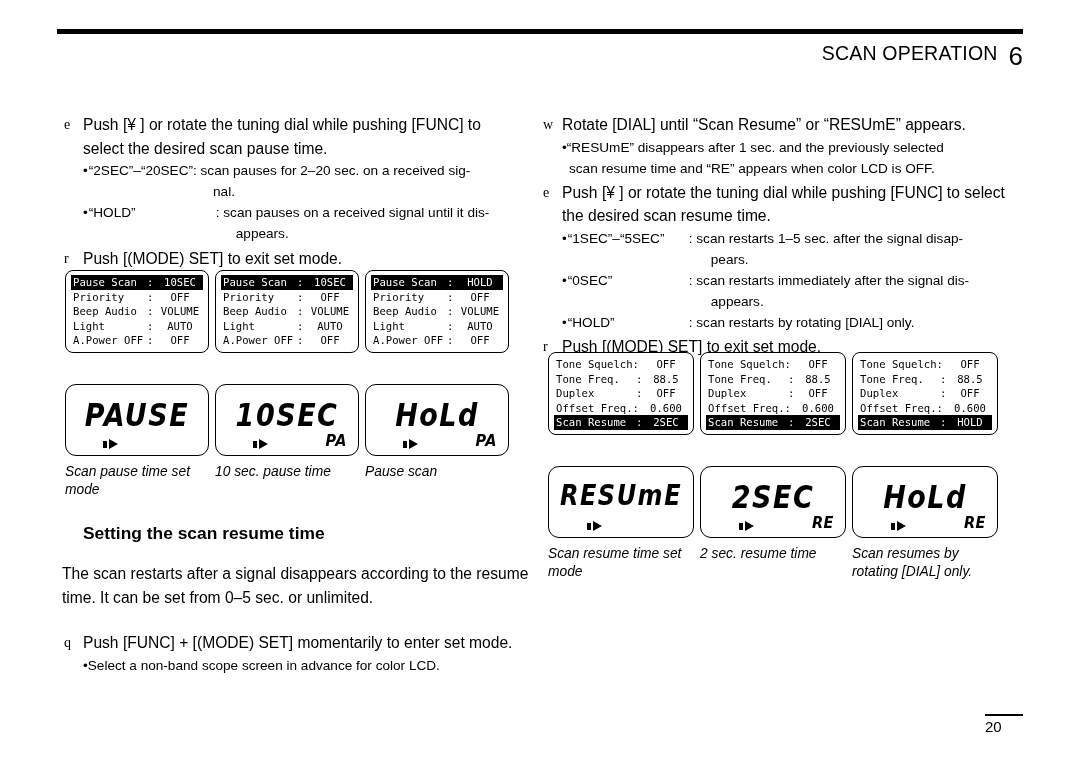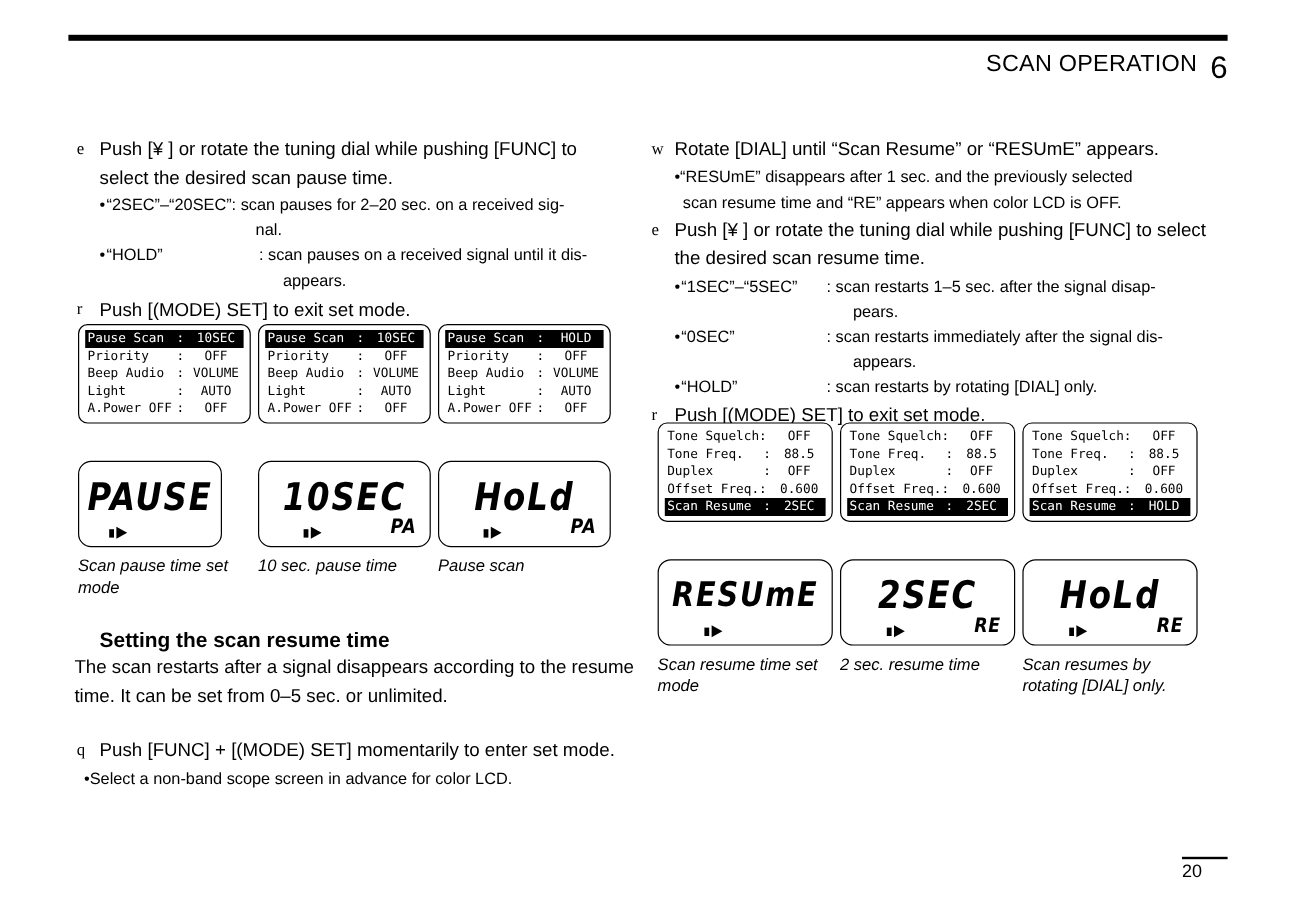--- a/index.html
+++ b/index.html
@@ -94,21 +94,21 @@
   .sub-term {
     flex: 0 0 auto;
     white-space: nowrap;
   }
   .sub-desc {
     flex: 1 1 auto;
   }
   .sub-simple {
     font-size: 13.6px;
     line-height: 21px;
-    margin-left: 8px;
+    margin-left: 21px;
   }
   .sub-indent {
     margin-left: 21px;
     font-size: 13.6px;
     line-height: 21px;
   }
   .spacer-22 { height: 22px; }
 
   
   .section-heading {
@@ -376,21 +376,21 @@
         <span class="mr-label">A.Power OFF</span>
         <span class="mr-colon">:</span>
         <span class="mr-value">OFF</span>
       </div>
     </div>
   </div>
 </div>
 
 <div class="fig-row" style="left:65px; top:384px; gap:6px;">
   <div class="fig-col" style="width:144px">
-    <div class="seg-lcd" style="width:120px;height:72px">
+    <div class="seg-lcd" style="width:144px;height:72px">
       <div class="seg-main">PAUSE</div>
       <div class="seg-arrow">
           <span class="sq"></span>
           <span class="tri"></span>
         </div>
       <div class="seg-suffix"></div>
     </div>
     <div class="caption">Scan pause time set mode</div>
   </div>
   <div class="fig-col" style="width:144px">
@@ -412,21 +412,21 @@
           <span class="tri"></span>
         </div>
       <div class="seg-suffix">PA</div>
     </div>
     <div class="caption">Pause scan</div>
   </div>
 </div>
 
 <div style="position:absolute;left:62px;top:521px;width:470px">
   <div class="section-heading">Setting the scan resume time</div>
-  <div class="section-para" style="margin-top:0">The scan restarts after a signal disappears according to the resume time. It can be set from 0–5 sec. or unlimited.</div>
+  <div class="section-para" style="margin-top:17px">The scan restarts after a signal disappears according to the resume time. It can be set from 0–5 sec. or unlimited.</div>
   <div class="spacer-22"></div>
   <div class="step">
     <div class="step-marker">q</div>
     <div class="step-body">Push [FUNC] + [(MODE) SET] momentarily to enter set mode.</div>
   </div>
   <div class="sub-simple">•Select a non-band scope screen in advance for color LCD.</div>
 </div>
 
 <div class="column" id="col-right">
 

